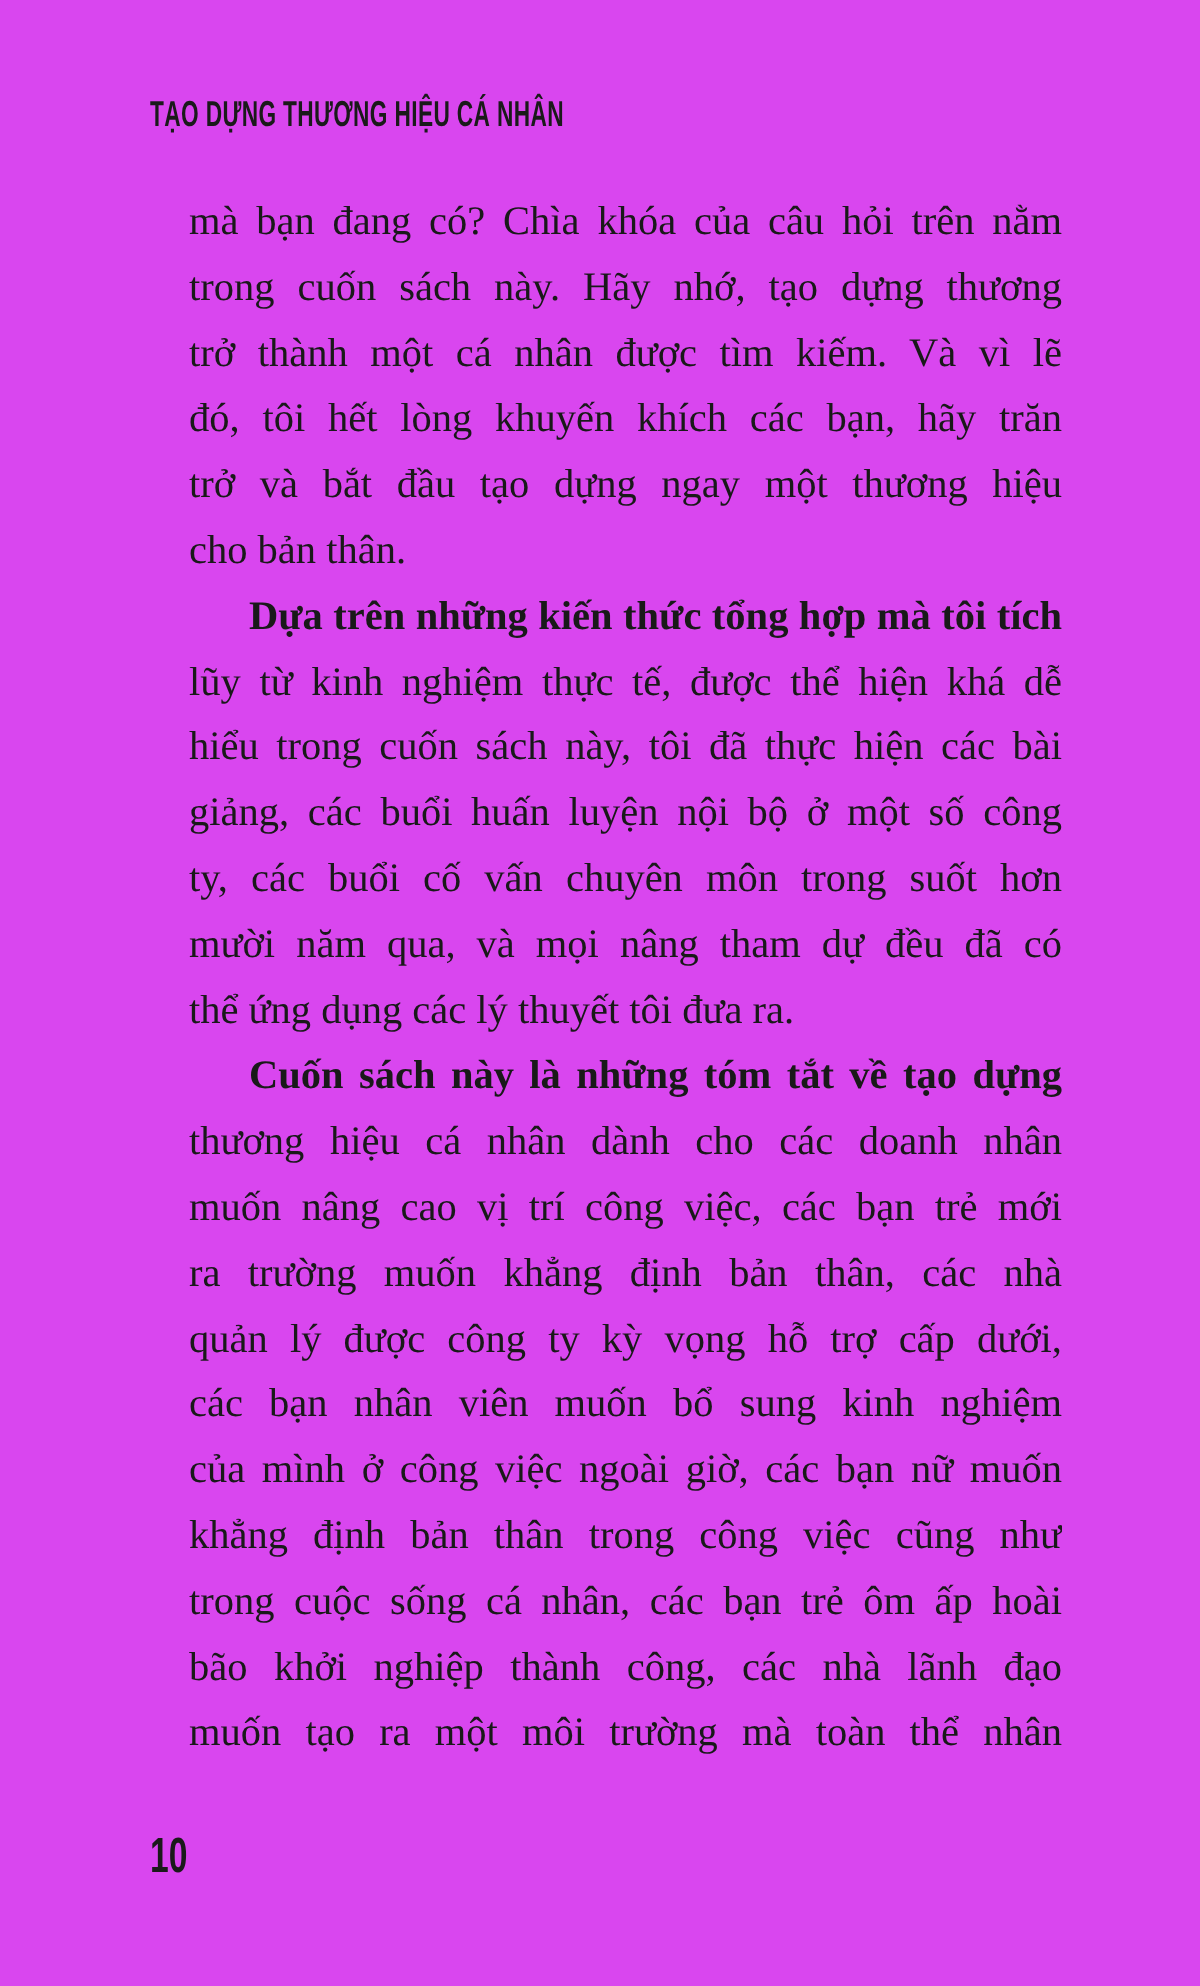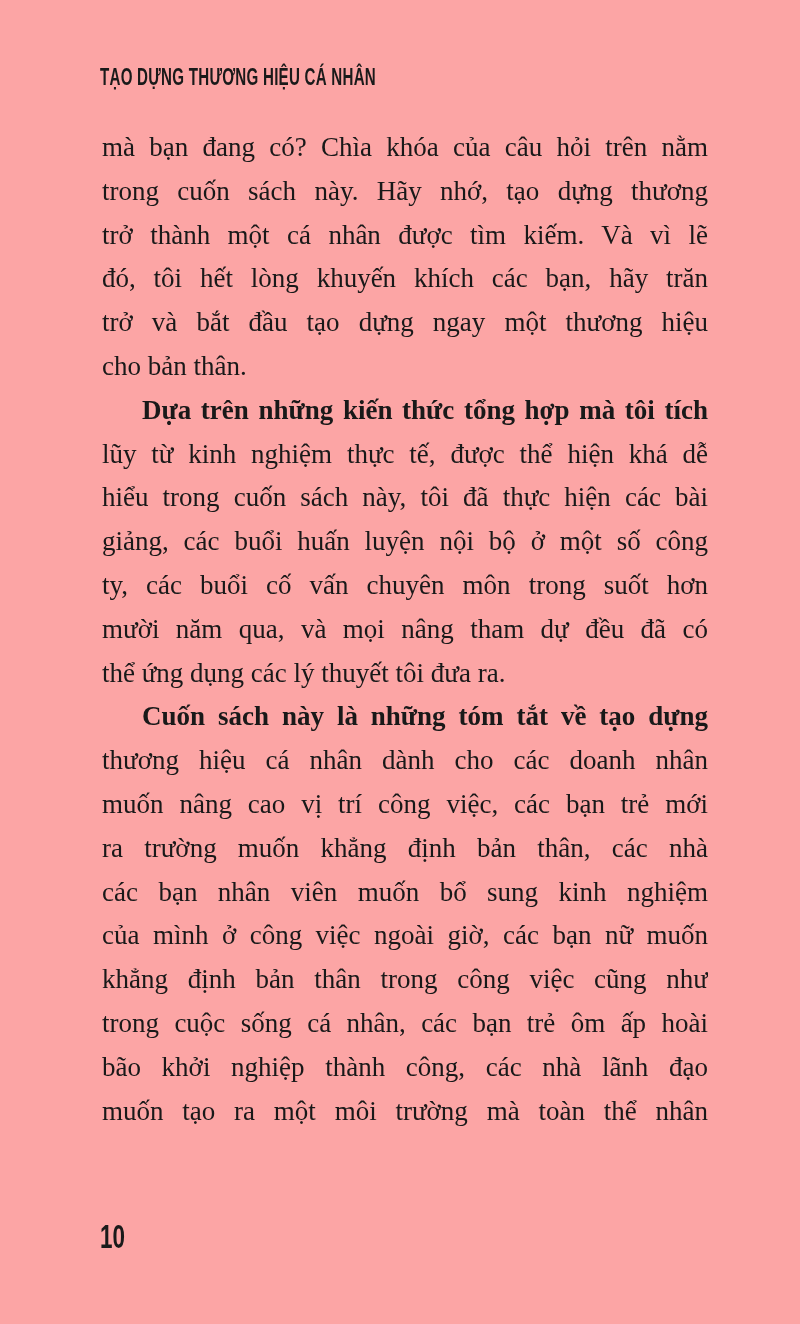--- a/index.html
+++ b/index.html
@@ -4,21 +4,21 @@
 <style>
   html, body {
     margin: 0;
     padding: 0;
     background: #ffffff;
   }
   .page {
     position: relative;
     width: 800px;
     height: 1324px;
-    background: #fca5a5;
+    background: #d946ef;
     overflow: hidden;
     font-family: "Liberation Serif", "DejaVu Serif", serif;
   }
   .running-header {
     position: absolute;
     left: 100px;
     top: 64px;
     font-family: "Liberation Sans", "DejaVu Sans", sans-serif;
     font-weight: bold;
     font-size: 24px;
@@ -41,21 +41,21 @@
   .para { margin: 0; padding: 0; }
   .line {
     text-align: justify;
     text-align-last: justify;
     hyphens: none;
     height: 43.8px;
     overflow: hidden;
     white-space: nowrap;
   }
   
-  .line { white-space: normal; }
+  .line { white-space: normal; margin-left: 24px; }
   .line.indent { text-indent: 40px; font-weight: bold; }
   .line.lastline {
     text-align-last: left;
   }
   .page-number {
     position: absolute;
     left: 100px;
     top: 1220px;
     font-family: "Liberation Sans", "DejaVu Sans", sans-serif;
     font-weight: bold;
@@ -88,20 +88,21 @@
         <div class="line">giảng, các buổi huấn luyện nội bộ ở một số công</div>
         <div class="line">ty, các buổi cố vấn chuyên môn trong suốt hơn</div>
         <div class="line">mười năm qua, và mọi nâng tham dự đều đã có</div>
         <div class="line lastline">thể ứng dụng các lý thuyết tôi đưa ra.</div>
       </div>
       <div class="para">
         <div class="line indent">Cuốn sách này là những tóm tắt về tạo dựng</div>
         <div class="line">thương hiệu cá nhân dành cho các doanh nhân</div>
         <div class="line">muốn nâng cao vị trí công việc, các bạn trẻ mới</div>
         <div class="line">ra trường muốn khẳng định bản thân, các nhà</div>
+        <div class="line">quản lý được công ty kỳ vọng hỗ trợ cấp dưới,</div>
         <div class="line">các bạn nhân viên muốn bổ sung kinh nghiệm</div>
         <div class="line">của mình ở công việc ngoài giờ, các bạn nữ muốn</div>
         <div class="line">khẳng định bản thân trong công việc cũng như</div>
         <div class="line">trong cuộc sống cá nhân, các bạn trẻ ôm ấp hoài</div>
         <div class="line">bão khởi nghiệp thành công, các nhà lãnh đạo</div>
         <div class="line">muốn tạo ra một môi trường mà toàn thể nhân</div>
       </div>
     </div>
 
   <div class="page-number">10</div>

